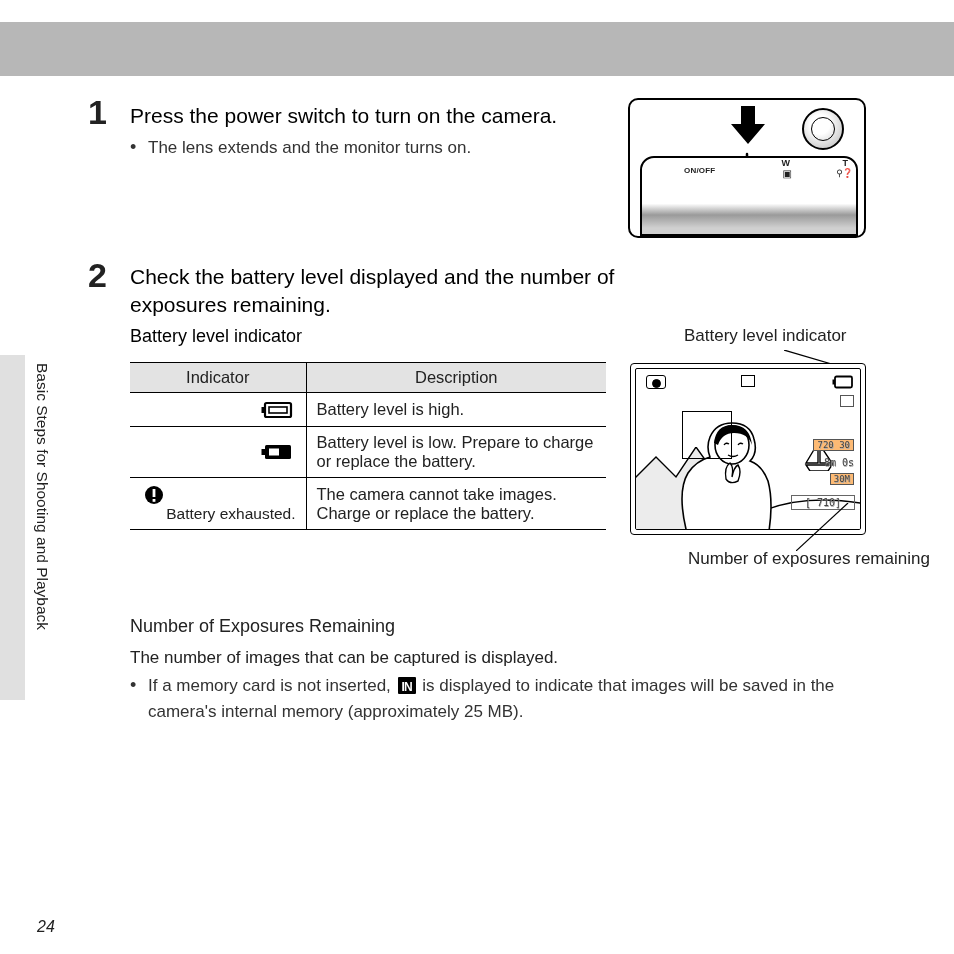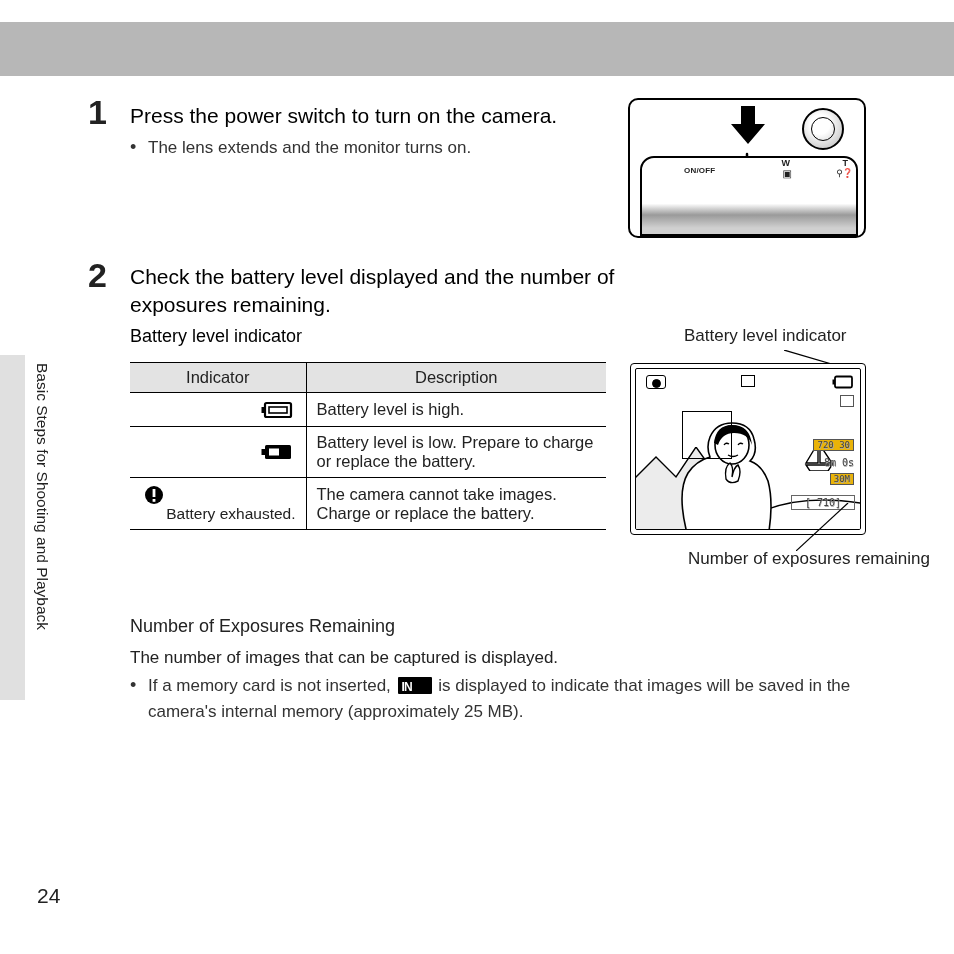--- a/index.html
+++ b/index.html
@@ -46,38 +46,38 @@
   .monitor-leader-top { position: absolute; left: 784px; top: 350px; }
   .monitor-box { position: absolute; left: 630px; top: 363px; width: 236px; height: 172px; border: 1.5px solid #000; border-radius: 4px; background: #fff; overflow: hidden; }
   .monitor-inner { position: absolute; inset: 4px; border: 1px solid #000; border-radius: 2px; overflow: hidden; }
   .monitor-leader-bottom { position: absolute; left: 796px; top: 503px; }
   .monitor-label-bottom { position: absolute; left: 688px; top: 548px; font-size: 17px; line-height: 1.35; }
 
   .exposures-head { position: absolute; left: 130px; top: 616px; font-size: 18px; }
   .exposures-desc { position: absolute; left: 130px; top: 648px; font-size: 17px; }
   .exposures-list { left: 130px; top: 673px; width: 770px; font-size: 17px; }
 
-  .inline-icon { display: inline-block; vertical-align: -3px; width: 34px; height: 17px; border: 2px solid #000; border-radius: 1px; background: #000; position: relative; margin: 0 2px; }
+  .inline-icon { display: inline-block; vertical-align: -3px; width: 18px; height: 17px; border: 2px solid #000; border-radius: 1px; background: #000; position: relative; margin: 0 2px; }
   .inline-icon span { position: absolute; left: 2px; top: -1px; color: #fff; font-size: 12px; font-weight: 700; letter-spacing: -1px; }
 
   .ref-icon { display: inline-block; font-weight: 900; letter-spacing: -3px; margin-right: 2px; }
 
-  .page-number { position: absolute; left: 37px; bottom: 46px; font-size: 21px; }
+  .page-number { position: absolute; left: 37px; bottom: 18px; font-size: 16px; font-style: italic; }
 
   
   .scene-mountain { position: absolute; left: -10px; top: 78px; width: 120px; height: 90px; }
   .scene-mountain path { fill: #ececec; stroke: #000; stroke-width: 1.4; }
   .scene-hill { position: absolute; right: -30px; bottom: -20px; width: 180px; height: 80px; }
   .scene-hill path { fill: #fff; stroke: #000; stroke-width: 1.4; }
   .scene-boat { position: absolute; right: 24px; top: 72px; }
   .scene-person { position: absolute; left: 28px; top: 34px; }
   .focus-frame { position: absolute; border: 1.6px solid #000; }
   .focus-frame.ff1 { left: 46px; top: 42px; width: 50px; height: 48px; }
   .osd { position: absolute; font-size: 10px; font-family: monospace; color: #444; text-shadow: 0.6px 0.6px 0 #aaa; }
-  .osd-box { border: 1.2px solid #555; background: #eab308; padding: 0 3px; font-size: 9px; color: #444; }
+  .osd-box { border: 1.2px solid #555; background: #fdba74; padding: 0 3px; font-size: 9px; color: #444; }
   .osd-cam { position: absolute; left: 10px; top: 6px; width: 20px; height: 14px; border: 1.4px solid #000; border-radius: 3px; background: #fff; }
   .osd-cam:before { content: ""; position: absolute; left: 5px; top: 3px; width: 7px; height: 7px; border: 1.4px solid #000; border-radius: 50%; background: #000; }
   .osd-batt { position: absolute; right: 6px; top: 6px; }
   .osd-aspect { position: absolute; right: 6px; top: 26px; width: 14px; height: 12px; border: 1.4px solid #555; }
   .osd-center-top { position: absolute; left: 50%; top: 6px; margin-left: -7px; width: 14px; height: 12px; border: 1.4px solid #000; }
 </style>
 </head>
 <body>
 
 <div class="page">

